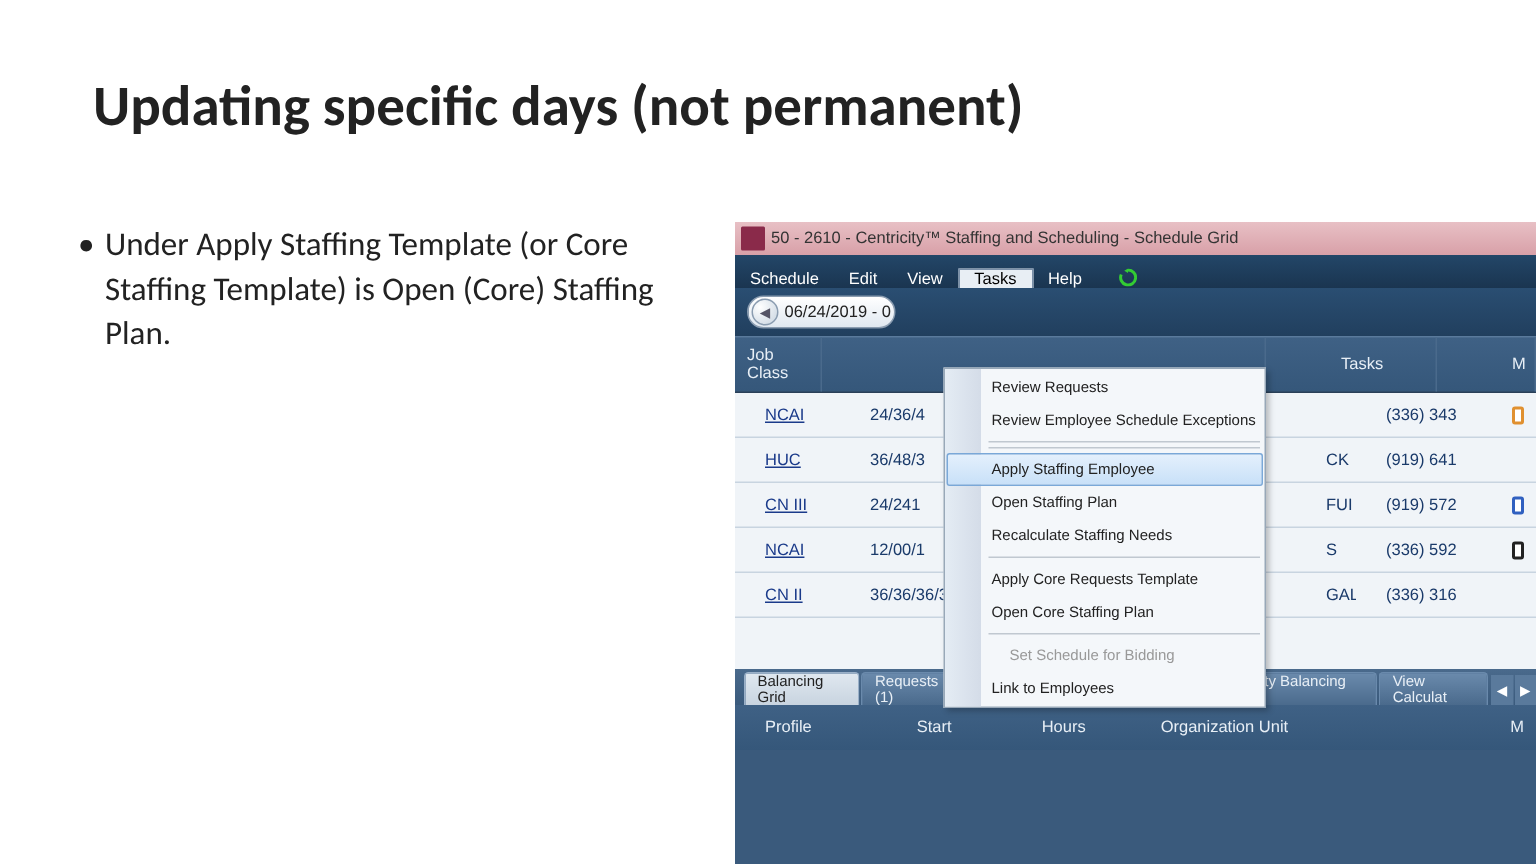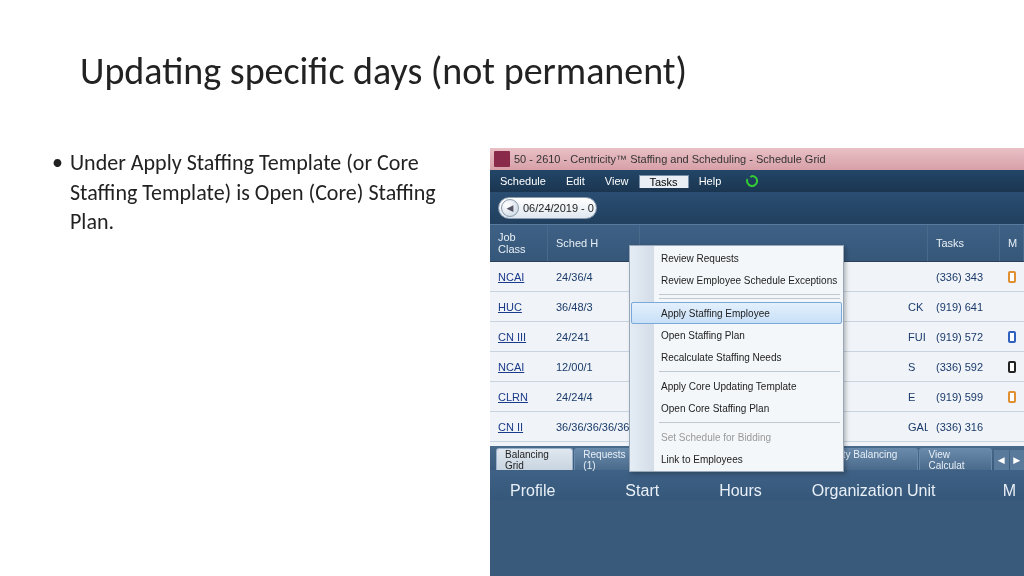--- a/index.html
+++ b/index.html
@@ -1,62 +1,62 @@
 <!DOCTYPE html>
 <html><head>
 <meta charset="utf-8">
 <style>
 * { margin: 0; padding: 0; box-sizing: border-box; }
 body { width: 1024px; height: 576px; background: #fff; font-family: Calibri, Arial, sans-serif; position: relative; overflow: hidden; }
 
-.slide-title { position: absolute; left: 80px; top: 48px; font-size: 38px; font-weight: 400; color: #222; }
+.slide-title { position: absolute; left: 62px; top: 48px; font-size: 38px; font-weight: 700; color: #222; }
 .bullet { position: absolute; left: 70px; top: 148px; width: 380px; font-size: 22px; color: #222; line-height: 1.35; }
 .bullet::before { content: "•"; position: absolute; left: -18px; top: 0; }
 
 .app-window { position: absolute; left: 490px; top: 148px; width: 534px; height: 504px; background: #1e3a5c; font-family: 'Segoe UI', Tahoma, sans-serif; font-size: 11px; overflow: hidden; }
 
 .titlebar { height: 22px; background: linear-gradient(to bottom, #e8c0c5, #d8a0a8); display: flex; align-items: center; padding-left: 4px; color: #333; font-size: 11px; }
 .titlebar .icon-area { width: 16px; height: 16px; background: #8a2a4a; margin-right: 4px; border-radius: 1px; }
 
-.menubar { height: 22px; background: linear-gradient(to bottom, #234668, #1a3550); display: flex; align-items: center; color: #fff; }
+.menubar { height: 22px; background: linear-gradient(to bottom, #234668, #1a3550); display: flex; align-items: flex-end; color: #fff; }
 .menubar .menu-item { padding: 0 10px; display: flex; align-items: center; cursor: pointer; }
 .menubar .menu-item.open { background: #e8eef4; color: #000; border: 1px solid #7a8fa8; border-bottom: none; }
 .refresh-icon { width: 14px; height: 14px; margin-left: 4px; display: flex; align-items: center; justify-content: center; }
 .refresh-icon svg { width: 12px; height: 12px; }
 
 .toolbar { height: 32px; background: linear-gradient(to bottom, #2a4e72, #213f5e); display: flex; align-items: center; padding: 0 8px; }
 .date-pill { background: linear-gradient(to bottom, #fff, #e0e8f0); border: 1px solid #8a9cb0; border-radius: 12px; height: 22px; display: flex; align-items: center; padding: 0 2px 0 2px; color: #222; font-size: 11px; }
 .date-pill .arrow-btn { width: 18px; height: 18px; border-radius: 50%; background: radial-gradient(circle at 30% 30%, #fff, #c8d4e0); border: 1px solid #8a9cb0; display: flex; align-items: center; justify-content: center; margin-right: 4px; font-size: 9px; color: #556; }
 
 .content-area { position: relative; height: calc(100% - 22px - 22px - 32px); background: #3a5a7c; }
 
-.grid-header { height: 38px; background: linear-gradient(to bottom, #3f6185, #35577a); color: #e8eff6; display: flex; align-items: flex-end; border-top: 1px solid #5a7a9c; border-bottom: 1px solid #2a4058; }
+.grid-header { height: 38px; background: linear-gradient(to bottom, #3f6185, #35577a); color: #e8eff6; display: flex; align-items: flex-end; border-top: 1px solid #5a7a9c; border-bottom: 1px solid #2a4058; gap: 42px; }
 .grid-header .hcol { padding: 0 8px; border-right: 1px solid #4a6a8c; height: 100%; display: flex; align-items: center; font-size: 11px; }
 .grid-body { background: #f0f4f8; height: 184px; overflow-y: auto; }
 .grid-row { display: flex; height: 30px; border-bottom: 1px solid #c8d4e0; align-items: center; color: #1a3a6a; font-size: 11px; }
-.grid-row .cell { padding: 0 8px; height: 100%; display: flex; align-items: center; overflow: hidden; white-space: nowrap; }
+.grid-row .cell { padding: 0 8px; height: 100%; display: flex; align-items: center; overflow: hidden; white-space: nowrap; margin-left: 12px; }
 .grid-row .cell.link { color: #1a3a8a; text-decoration: underline; cursor: pointer; }
 .grid-row .cell.rightcol { justify-content: flex-start; }
 .icon-box { width: 14px; height: 12px; border: 2px solid #e09030; border-radius: 2px; background: #fff; }
 .icon-box.blue { border-color: #3060c0; }
 .icon-box.dark { border-color: #222; background: #fff; }
 
 .tab-strip { height: 24px; background: linear-gradient(to bottom, #4a6a8c, #3a5a7c); display: flex; align-items: flex-end; padding-left: 6px; }
 .tab { height: 22px; padding: 0 8px; display: flex; align-items: center; font-size: 10px; background: linear-gradient(to bottom, #6a8aac, #4a6a8c); color: #e8eff6; border: 1px solid #6a8aac; border-bottom: none; margin-right: 1px; border-radius: 3px 3px 0 0; cursor: pointer; }
 .tab.active { background: linear-gradient(to bottom, #e0e8f0, #c8d4e0); color: #222; border-color: #9ab0c8; }
 .scroll-arrow { width: 16px; height: 20px; background: #5a7a9c; color: #fff; display: flex; align-items: center; justify-content: center; font-size: 9px; margin-left: 1px; cursor: pointer; }
 
-.bottom-header { height: 30px; background: linear-gradient(to bottom, #3f6185, #35577a); display: flex; align-items: flex-end; color: #e8eff6; font-size: 16px; }
+.bottom-header { height: 30px; background: linear-gradient(to bottom, #3f6185, #35577a); display: flex; align-items: center; color: #e8eff6; font-size: 11px; }
 .bottom-header .bcol { padding: 0 20px; }
 
 .dropdown-menu { position: absolute; left: 139px; top: 21px; width: 215px; background: #f4f7fa; border: 1px solid #98a8b8; box-shadow: 2px 2px 4px rgba(0,0,0,0.25); z-index: 10; font-size: 10px; color: #222; padding: 1px; }
 .dropdown-menu .icon-col { position: absolute; left: 0; top: 0; bottom: 0; width: 24px; background: linear-gradient(to right, #e4ecf4, #d4dce8); }
 .dropdown-menu .mi { position: relative; height: 22px; display: flex; align-items: center; padding-left: 30px; cursor: pointer; }
 .dropdown-menu .mi.highlight { background: linear-gradient(to bottom, #e4f0fc, #c8e0f8); border: 1px solid #7aa8d8; border-radius: 2px; padding-left: 29px; }
-.dropdown-menu .mi.disabled { color: #999; cursor: default; }
+.dropdown-menu .mi.disabled { color: #999; cursor: default; margin-left: 12px; }
 .dropdown-menu .sep { height: 1px; background: #c0c8d0; margin: 3px 2px 3px 28px; }
 
 .col-jobclass { width: 58px; }
 .col-sched { width: 92px; }
 .col-gap { flex: 1; }
 .col-frag { width: 28px; text-align: right; }
 .col-phone { width: 72px; }
 .col-icon { width: 24px; }
 </style>
 </head>
@@ -99,30 +99,29 @@
     <div class="dropdown-menu">
       <div class="icon-col"></div>
       <div class="mi">Review Requests</div>
       <div class="mi">Review Employee Schedule Exceptions</div>
       <div class="sep"></div>
       <div class="sep"></div>
       <div class="mi highlight">Apply Staffing Employee</div>
       <div class="mi">Open Staffing Plan</div>
       <div class="mi">Recalculate Staffing Needs</div>
       <div class="sep"></div>
-      <div class="mi">Apply Core Updating Template</div>
+      <div class="mi">Apply Core Requests Template</div>
       <div class="mi">Open Core Staffing Plan</div>
       <div class="sep"></div>
       <div class="mi disabled">Set Schedule for Bidding</div>
       <div class="mi">Link to Employees</div>
     </div>
 
     <div class="grid-header">
       <div class="hcol col-jobclass">Job Class</div>
-      <div class="hcol col-sched">Sched H</div>
       <div class="hcol col-gap"></div>
       <div class="hcol col-phone">Tasks</div>
       <div class="hcol col-icon">M</div>
     </div>
 
     <div class="grid-body" id="grid-body">
         <div class="grid-row">
           <div class="cell link col-jobclass">NCAI</div>
           <div class="cell col-sched">24/36/4</div>
           <div class="cell col-gap"></div>
@@ -154,30 +153,20 @@
           <div class="cell link col-jobclass">NCAI</div>
           <div class="cell col-sched">12/00/1</div>
           <div class="cell col-gap"></div>
           <div class="cell col-frag rightcol">S</div>
           <div class="cell col-phone">(336) 592</div>
           <div class="cell col-icon">
             <span class="icon-box dark"></span>
           </div>
         </div>
         <div class="grid-row">
-          <div class="cell link col-jobclass">CLRN</div>
-          <div class="cell col-sched">24/24/4</div>
-          <div class="cell col-gap"></div>
-          <div class="cell col-frag rightcol">E</div>
-          <div class="cell col-phone">(919) 599</div>
-          <div class="cell col-icon">
-            <span class="icon-box "></span>
-          </div>
-        </div>
-        <div class="grid-row">
           <div class="cell link col-jobclass">CN II</div>
           <div class="cell col-sched">36/36/36/36/36/36/36/36</div>
           <div class="cell col-gap"></div>
           <div class="cell col-frag rightcol">GALLAGHI</div>
           <div class="cell col-phone">(336) 316</div>
           <div class="cell col-icon"></div>
         </div>
       </div>
 
     <div class="tab-strip" id="tab-strip">

